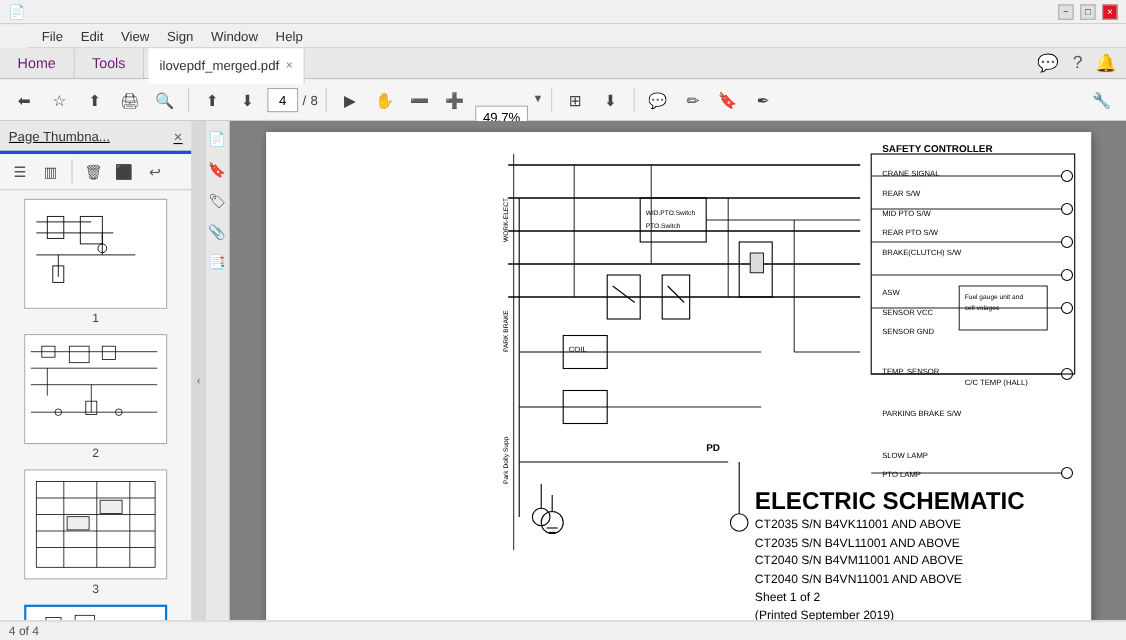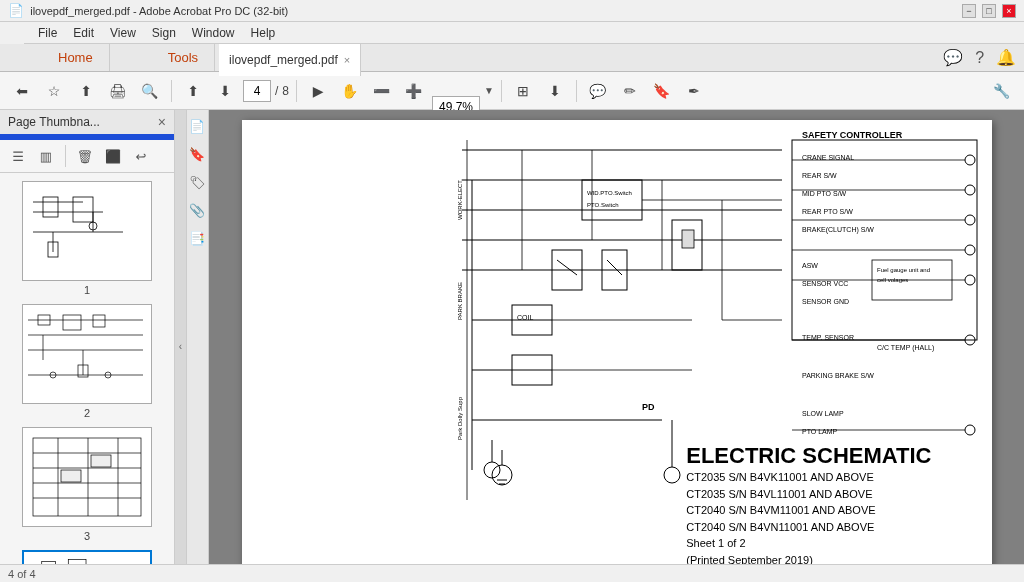--- a/index.html
+++ b/index.html
@@ -41,24 +41,23 @@
       background: #e8e8e8;
       display: flex;
       align-items: stretch;
       border-bottom: 1px solid #bbb;
     }
     .nav-tab {
       padding: 0 16px;
       display: flex;
       align-items: center;
       font-size: 13px;
-      color: #c2410c;
+      color: #701a75;
       cursor: pointer;
       border-right: 1px solid #ccc;
-      margin-left: 42px;
     }
     #doc-tab {
       padding: 16px 10px;
       display: flex;
       align-items: center;
       font-size: 12px;
       color: #333;
       cursor: pointer;
       background: #fff;
       border-right: 1px solid #ccc;
@@ -121,21 +120,22 @@
       flex-direction: column;
       overflow: hidden;
     }
     #sidebar-header {
       height: 30px;
       display: flex;
       align-items: center;
       justify-content: space-between;
       padding: 0 8px;
       background: #e8e8e8;
-      border-bottom: 6px solid #1d4ed8;
+      border-bottom: 3px solid #1d4ed8;
+      text-decoration: underline;
     }
     #sidebar-title { font-size: 12px; color: #333; font-weight: 500; }
     #sidebar-close { font-size: 14px; cursor: pointer; color: #666; }
     #sidebar-toolbar {
       display: flex;
       align-items: center;
       padding: 4px 6px;
       gap: 4px;
       border-bottom: 1px solid #ccc;
     }
@@ -261,21 +261,20 @@
     ::-webkit-scrollbar { width: 8px; }
     ::-webkit-scrollbar-track { background: #f0f0f0; }
     ::-webkit-scrollbar-thumb { background: #bbb; border-radius: 4px; }
   </style>
 </head>
 <body>
 
 <div id="title-bar">
   <div id="title-bar-left">
     <span style="color:#c00;font-size:13px;">📄</span>
-    <span>ilovepdf_merged.pdf - Adobe Acrobat Pro DC (32-bit)</span>
   </div>
   <div id="title-bar-right">
     <div class="title-btn">−</div>
     <div class="title-btn">□</div>
     <div class="title-btn" style="background:#e81123;color:#fff;">×</div>
   </div>
 </div>
 
 <div id="menu-bar">
   <span class="menu-item">File</span>

